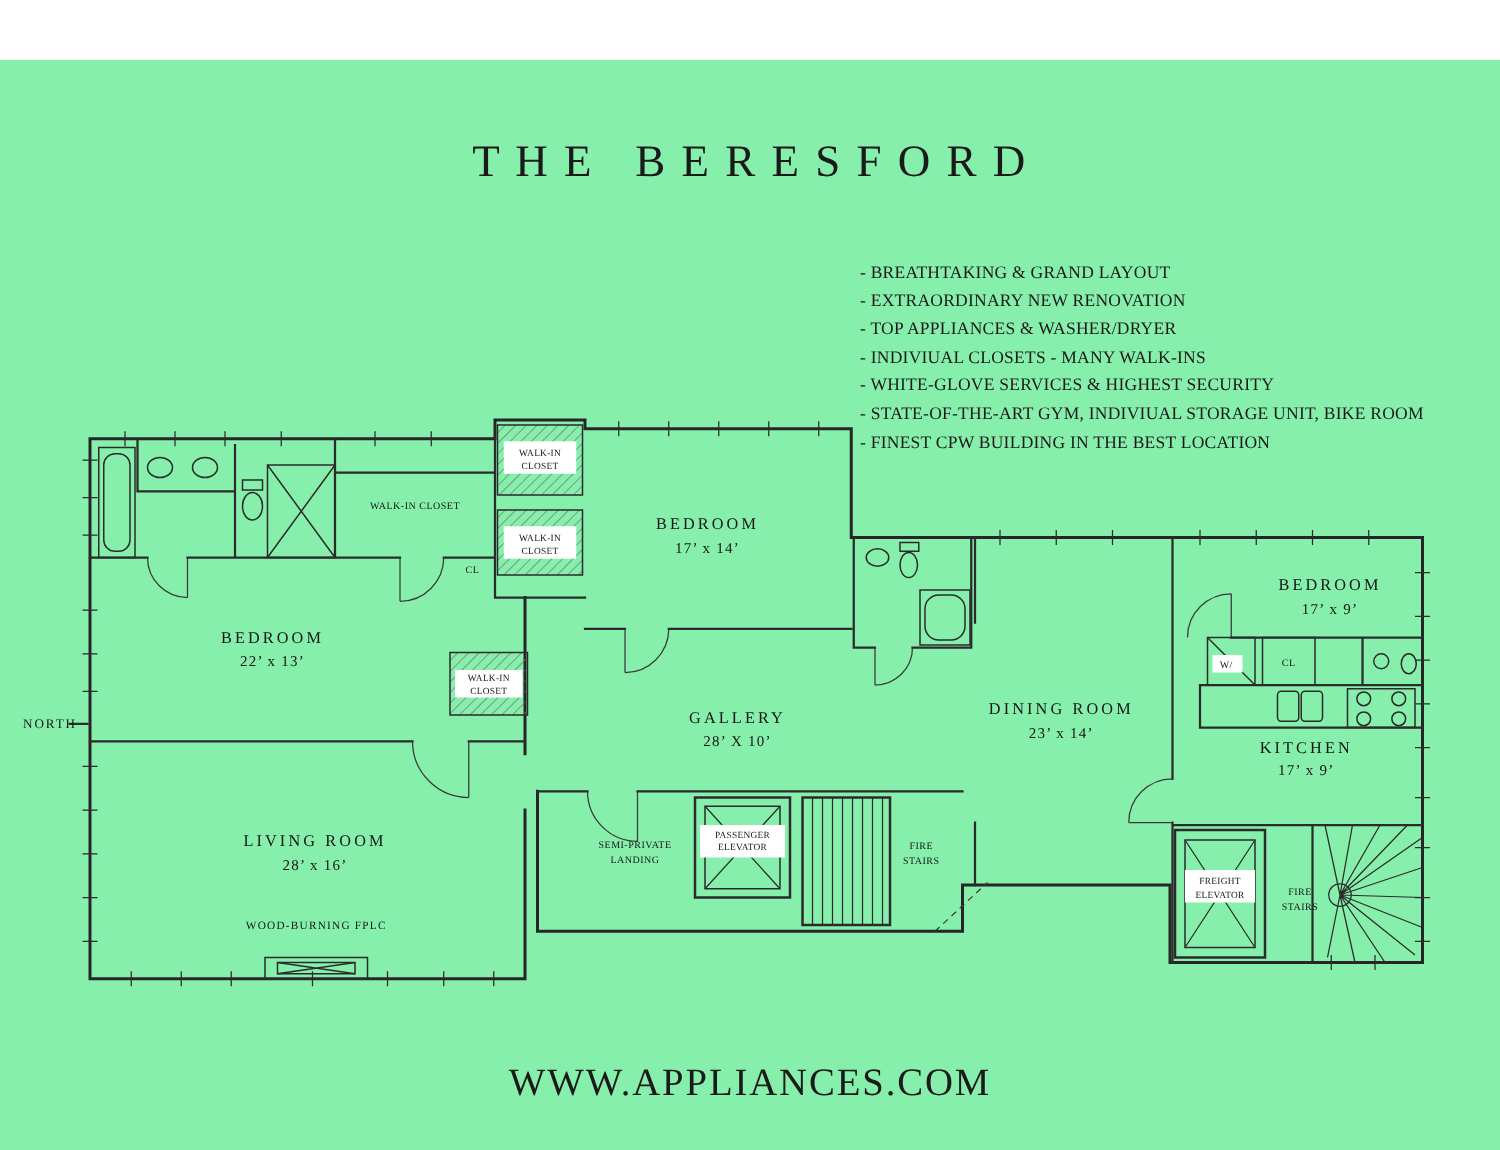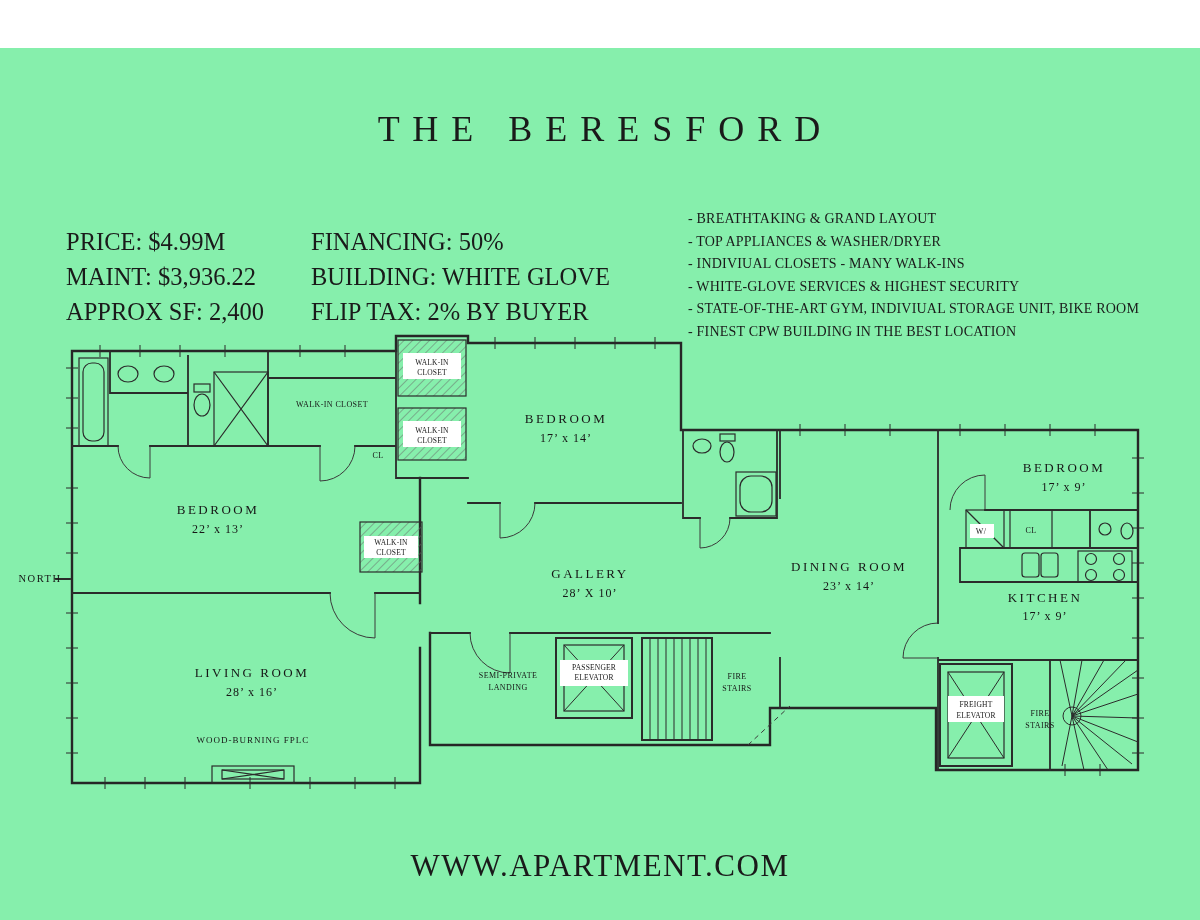--- a/index.html
+++ b/index.html
@@ -33,31 +33,24 @@
   .xs    { font-size:7.5px; letter-spacing:0.2px; }
   .north { font-size:10.5px; letter-spacing:1.5px; }
 </style>
 </head>
 <body>
 
 <div class="page">
 
   <div class="title">T H E   B E R E S F O R D</div>
 
-  <div class="facts">
-    <div>PRICE: $4.99M</div>
-    <div>FINANCING: 50%</div>
-    <div>MAINT: $3,936.22</div>
-    <div>BUILDING: WHITE GLOVE</div>
-    <div>APPROX SF: 2,400</div>
-    <div>FLIP TAX: 2% BY BUYER</div>
-  </div>
 
   <ul class="features">
     <li>- BREATHTAKING &amp; GRAND LAYOUT</li>
+    <li>- EXTRAORDINARY NEW RENOVATION</li>
     <li>- TOP APPLIANCES &amp; WASHER/DRYER</li>
     <li>- INDIVIUAL CLOSETS - MANY WALK-INS</li>
     <li>- WHITE-GLOVE SERVICES &amp; HIGHEST SECURITY</li>
     <li>- STATE-OF-THE-ART GYM, INDIVIUAL STORAGE UNIT, BIKE ROOM</li>
     <li>- FINEST CPW BUILDING IN THE BEST LOCATION</li>
   </ul>
 
   <svg class="plan" width="1200" height="920" viewBox="0 0 1200 920">
     <defs>
       <pattern id="hatch" width="6" height="6" patternUnits="userSpaceOnUse" patternTransform="rotate(45)">
@@ -208,17 +201,17 @@
       <text class="xs" x="976" y="670">ELEVATOR</text>
 
       <text class="sm" x="1040" y="668">FIRE</text>
       <text class="sm" x="1040" y="680">STAIRS</text>
 
       <text class="sm" x="981" y="486">W/</text>
       <text class="sm" x="1031" y="485">CL</text>
     </g>
   </svg>
 
-  <div class="footer">WWW.APARTMENT.COM</div>
+  <div class="footer">WWW.APPLIANCES.COM</div>
   <div class="disclaimer">*ALL DIMENSIONS ARE APPROXIMATE</div>
   <div class="bottom-bar"></div>
 
 </div>
 
 </body></html>

